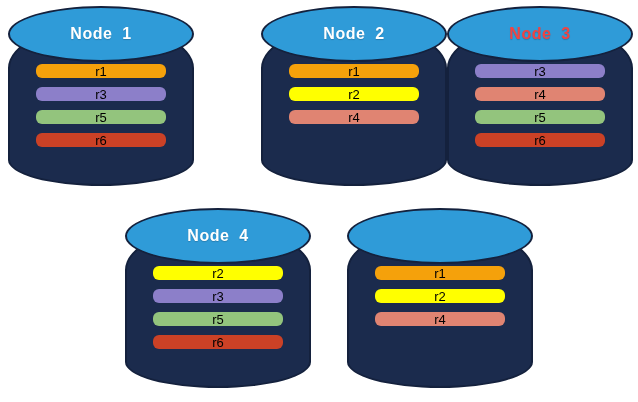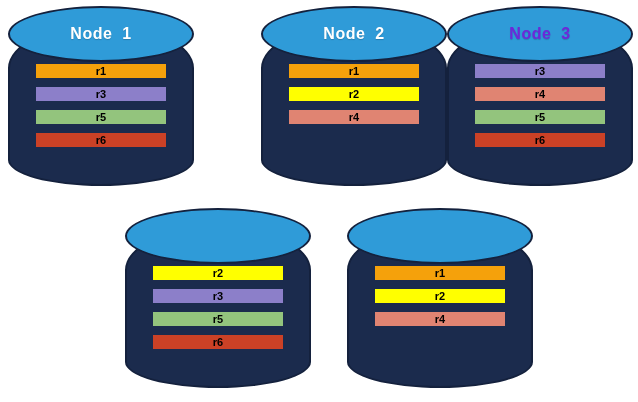--- a/index.html
+++ b/index.html
@@ -78,27 +78,27 @@
     z-index: 4;
     display: flex;
     flex-direction: column;
     align-items: center;
     gap: 9px;
   }
 
   .record-bar {
     width: 70%;
     height: 14px;
-    border-radius: 0;
+    border-radius: 6px;
     display: flex;
     align-items: center;
     justify-content: center;
     color: #000000;
-    font-size: 11px;
-    font-weight: bold;
+    font-size: 13px;
+    font-weight: normal;
     line-height: 1;
     box-sizing: border-box;
   }
 </style>
 </head>
 <body>
 
 <div id="diagram">
     <div class="node" style="left: 8px; top: 6px; width: 186px; height: 180px;">
       <div class="cyl-body" style="background: rgb(27, 43, 77); border-color: rgb(20, 33, 61);"></div>
@@ -117,31 +117,32 @@
       <div class="node-title" style="color: rgb(255, 255, 255);">Node  2</div>
       <div class="records">
         <div class="record-bar" style="background: rgb(245, 161, 11); color: rgb(0, 0, 0);">r1</div>
         <div class="record-bar" style="background: rgb(255, 255, 0); color: rgb(0, 0, 0);">r2</div>
         <div class="record-bar" style="background: rgb(224, 132, 114); color: rgb(0, 0, 0);">r4</div>
       </div>
     </div>
     <div class="node" style="left: 447px; top: 6px; width: 186px; height: 180px;">
       <div class="cyl-body" style="background: rgb(27, 43, 77); border-color: rgb(20, 33, 61);"></div>
       <div class="cyl-top" style="background: rgb(47, 155, 216); border-color: rgb(20, 33, 61);"></div>
-      <div class="node-title" style="color: #6d28d9;">Node  3</div>
+      <div class="node-title" style="color: #ef4444;">Node  3</div>
       <div class="records">
         <div class="record-bar" style="background: rgb(140, 127, 201); color: rgb(0, 0, 0);">r3</div>
         <div class="record-bar" style="background: rgb(224, 132, 114); color: rgb(0, 0, 0);">r4</div>
         <div class="record-bar" style="background: rgb(147, 196, 125); color: rgb(0, 0, 0);">r5</div>
         <div class="record-bar" style="background: rgb(203, 65, 38); color: rgb(0, 0, 0);">r6</div>
       </div>
     </div>
     <div class="node" style="left: 125px; top: 208px; width: 186px; height: 180px;">
       <div class="cyl-body" style="background: rgb(27, 43, 77); border-color: rgb(20, 33, 61);"></div>
       <div class="cyl-top" style="background: rgb(47, 155, 216); border-color: rgb(20, 33, 61);"></div>
+      <div class="node-title" style="color: rgb(255, 255, 255);">Node  4</div>
       <div class="records">
         <div class="record-bar" style="background: rgb(255, 255, 0); color: rgb(0, 0, 0);">r2</div>
         <div class="record-bar" style="background: rgb(140, 127, 201); color: rgb(0, 0, 0);">r3</div>
         <div class="record-bar" style="background: rgb(147, 196, 125); color: rgb(0, 0, 0);">r5</div>
         <div class="record-bar" style="background: rgb(203, 65, 38); color: rgb(0, 0, 0);">r6</div>
       </div>
     </div>
     <div class="node" style="left: 347px; top: 208px; width: 186px; height: 180px;">
       <div class="cyl-body" style="background: rgb(27, 43, 77); border-color: rgb(20, 33, 61);"></div>
       <div class="cyl-top" style="background: rgb(47, 155, 216); border-color: rgb(20, 33, 61);"></div>

